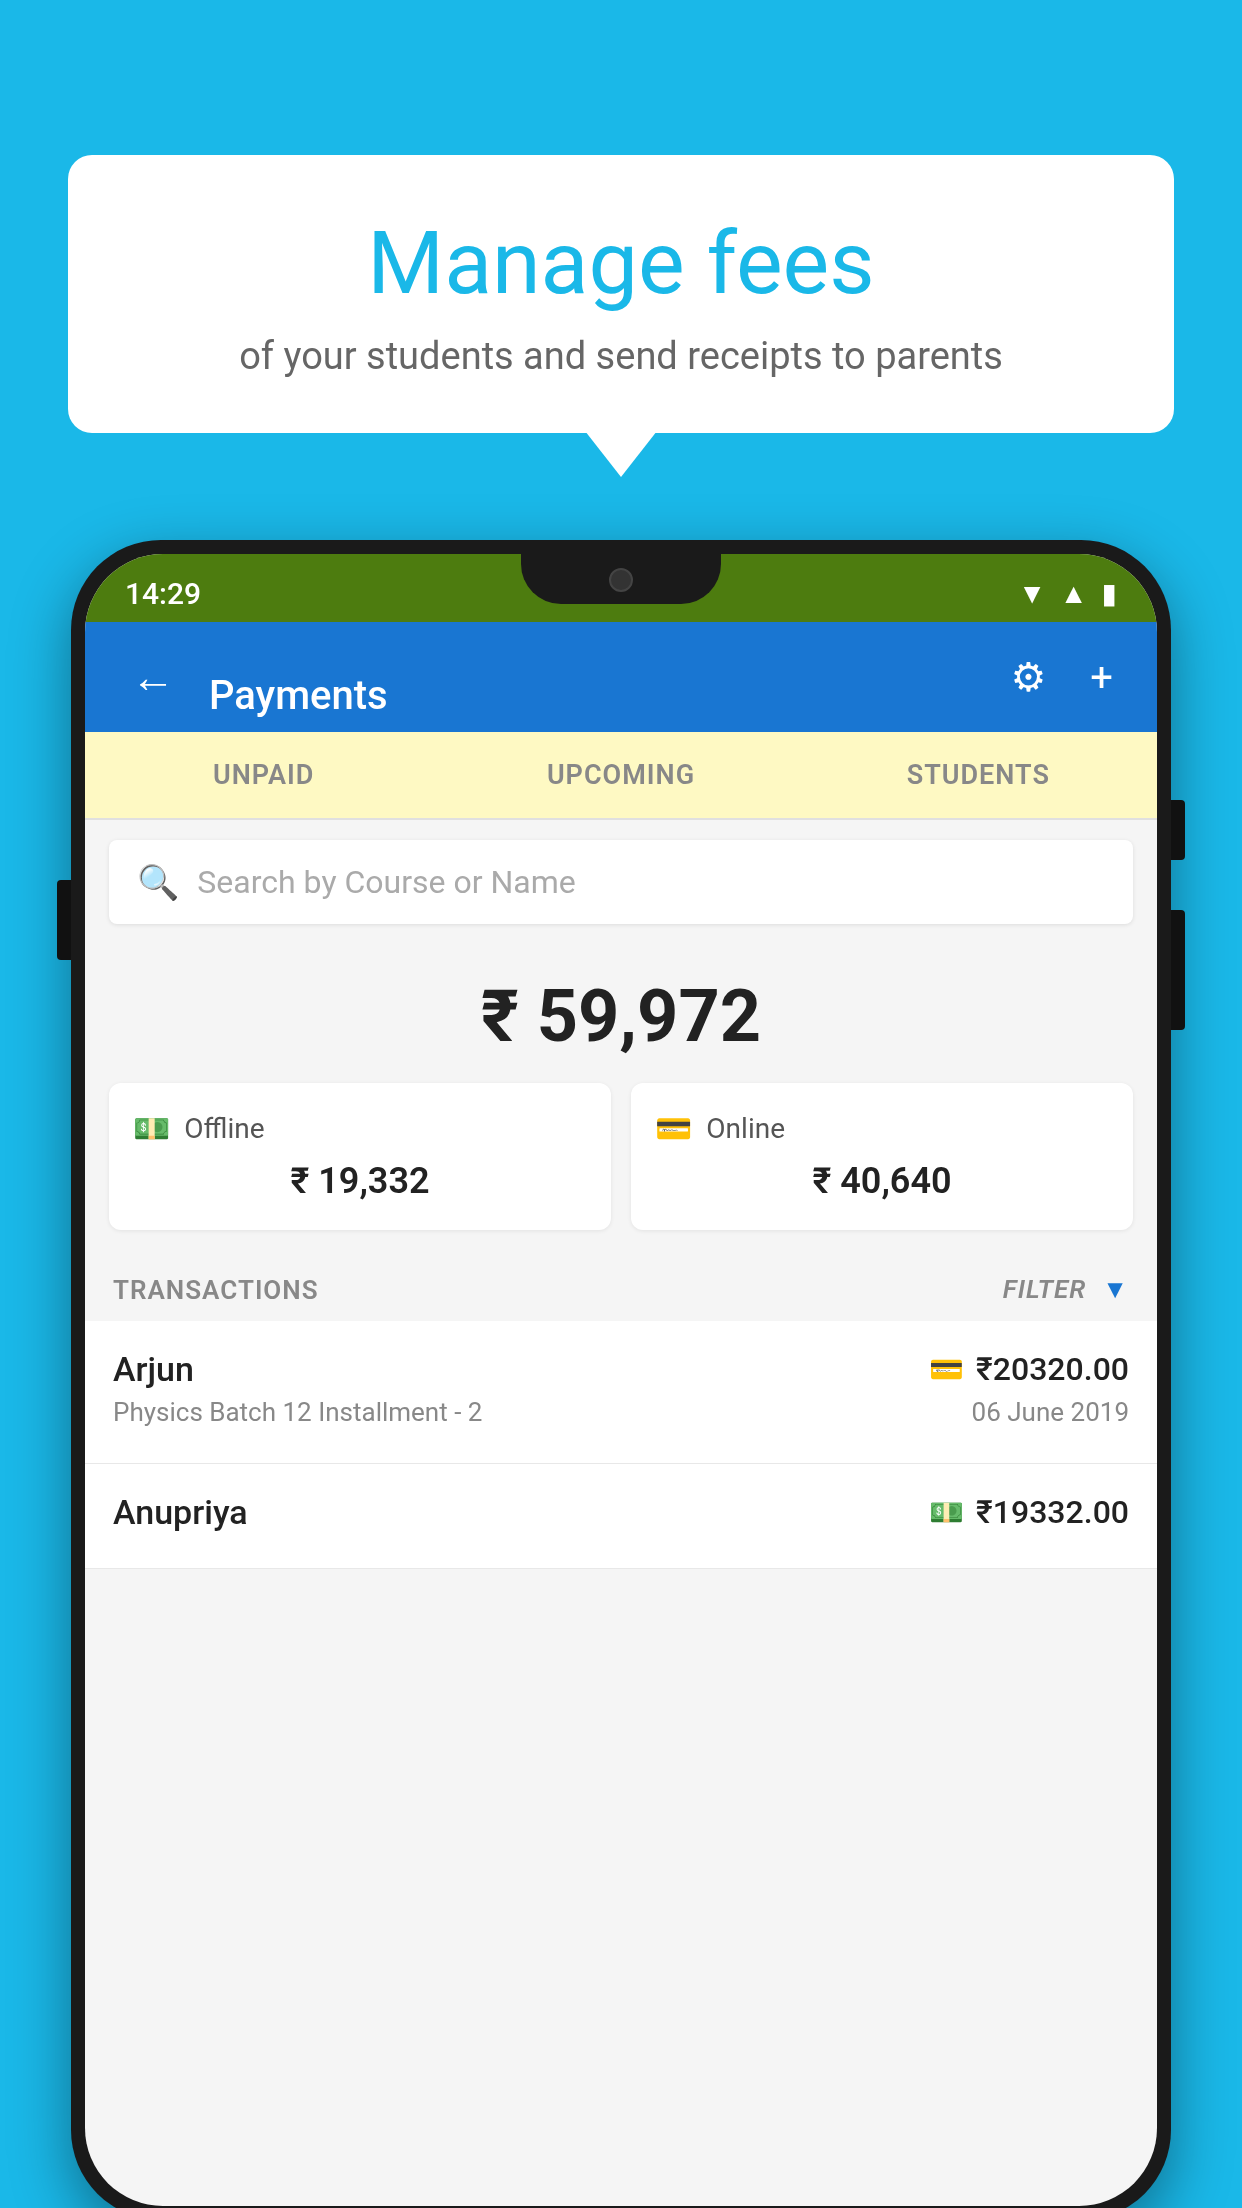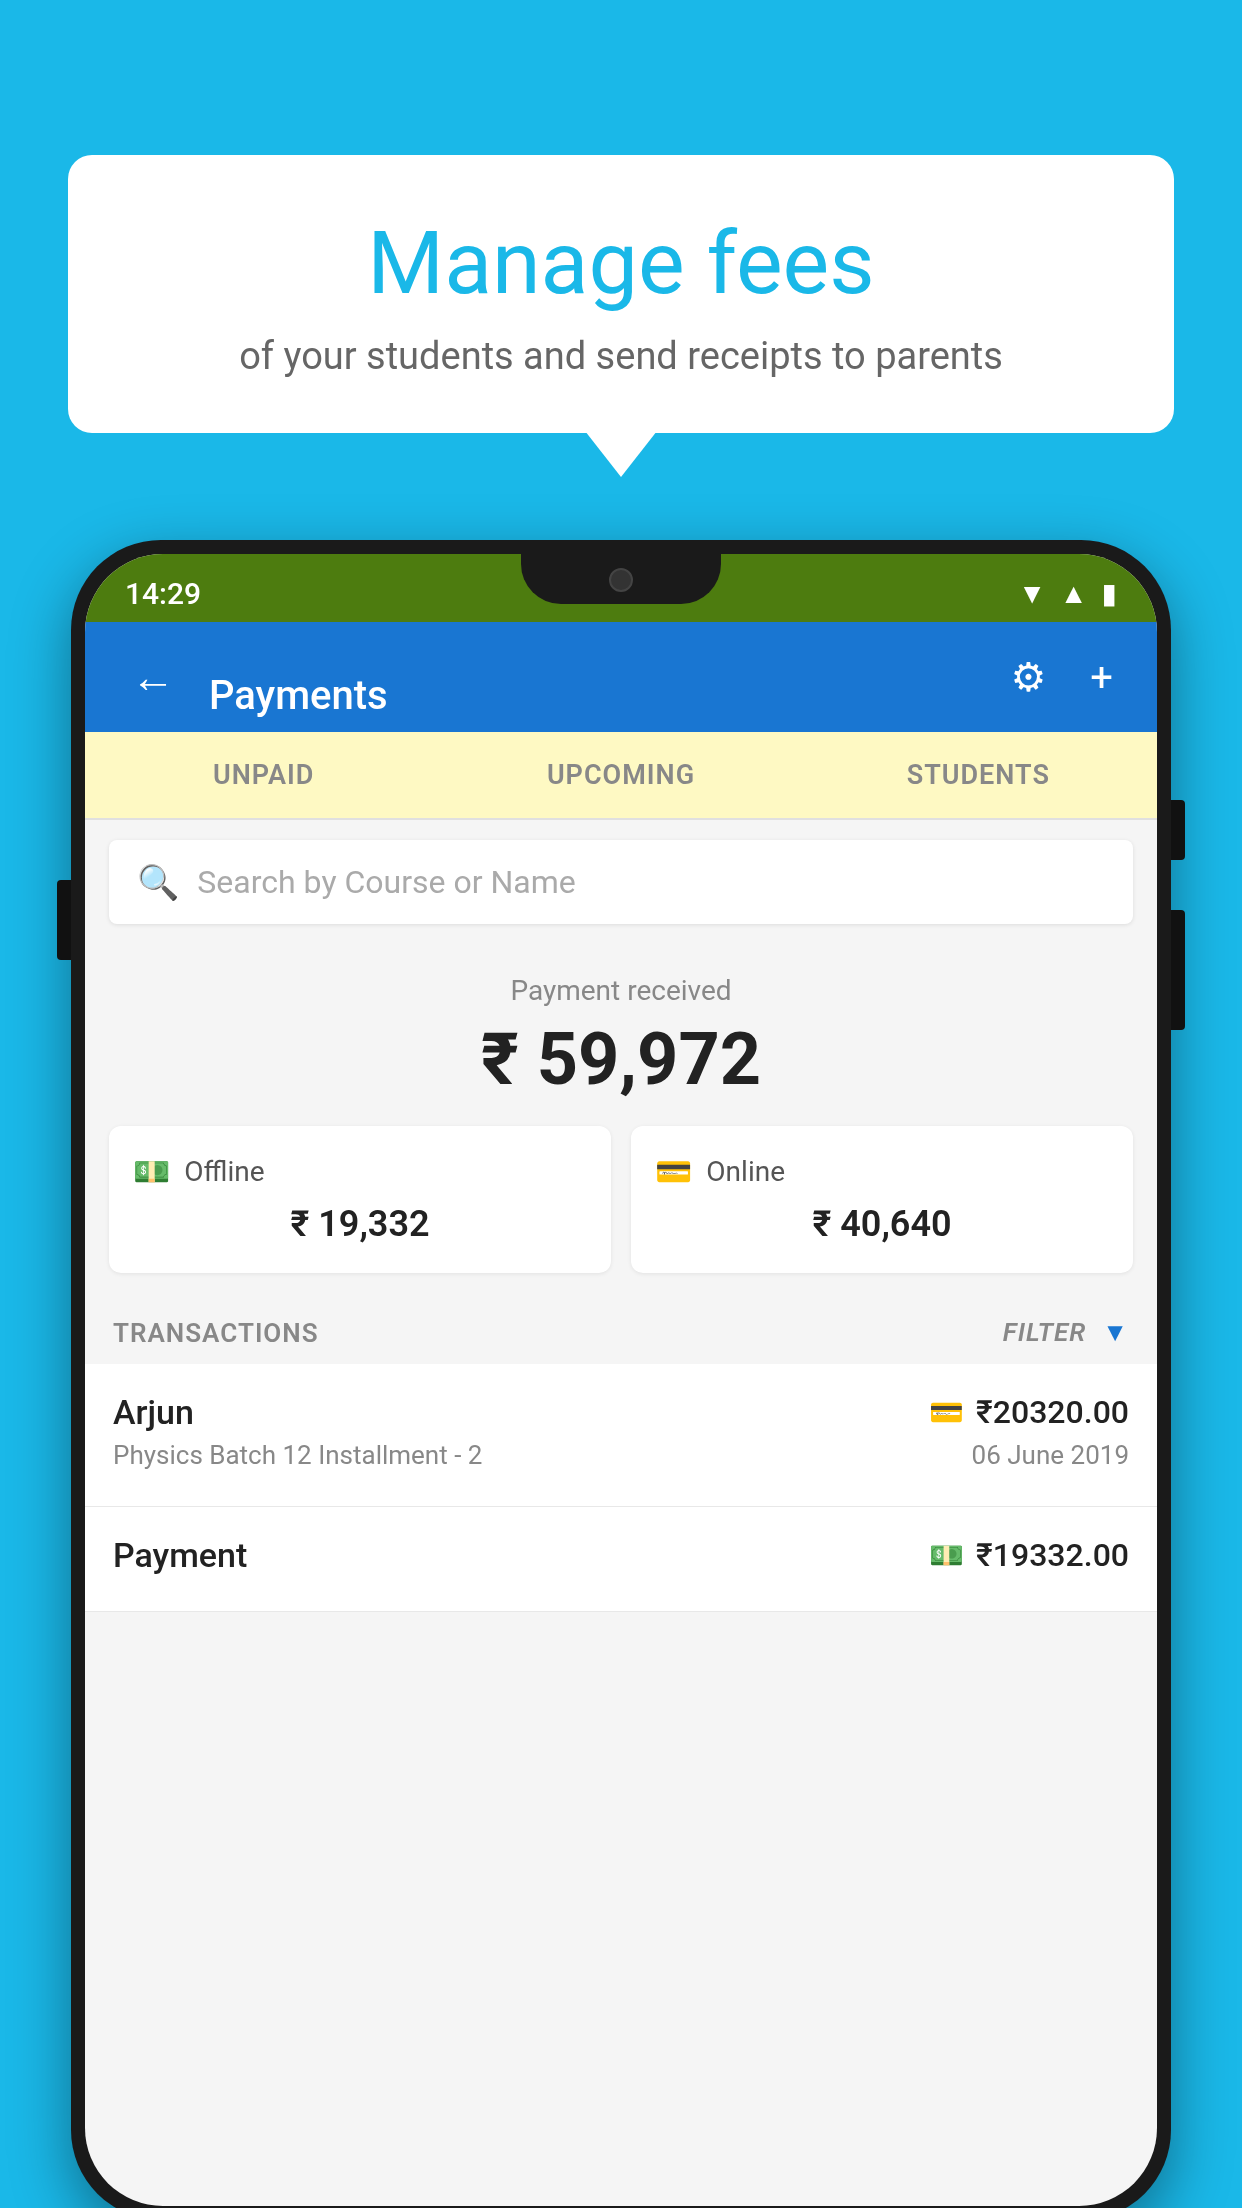--- a/index.html
+++ b/index.html
@@ -441,21 +441,20 @@
     </div>
 
     <div class="content">
 
       <div class="search-bar">
         <span class="search-icon">🔍</span>
         <span class="search-placeholder">Search by Course or Name</span>
       </div>
 
       <div class="payment-summary">
-        <div class="payment-label">Payment received</div>
         <div class="payment-amount">₹ 59,972</div>
         <div class="payment-cards">
           <div class="payment-card">
             <div class="card-header">
               <span class="card-icon">💵</span>
               <span>Offline</span>
             </div>
             <div class="card-amount">₹ 19,332</div>
           </div>
           <div class="payment-card">
@@ -487,21 +486,21 @@
             </div>
           </div>
           <div class="transaction-row">
             <span class="transaction-detail">Physics Batch 12 Installment - 2</span>
             <span class="transaction-date">06 June 2019</span>
           </div>
         </div>
 
         <div class="transaction-item">
           <div class="transaction-row">
-            <span class="transaction-name">Payment</span>
+            <span class="transaction-name">Anupriya</span>
             <div class="transaction-amount-row">
               <span class="pay-mode-icon">💵</span>
               <span class="transaction-amount">₹19332.00</span>
             </div>
           </div>
         </div>
       </div>
 
     </div>
   </div>

